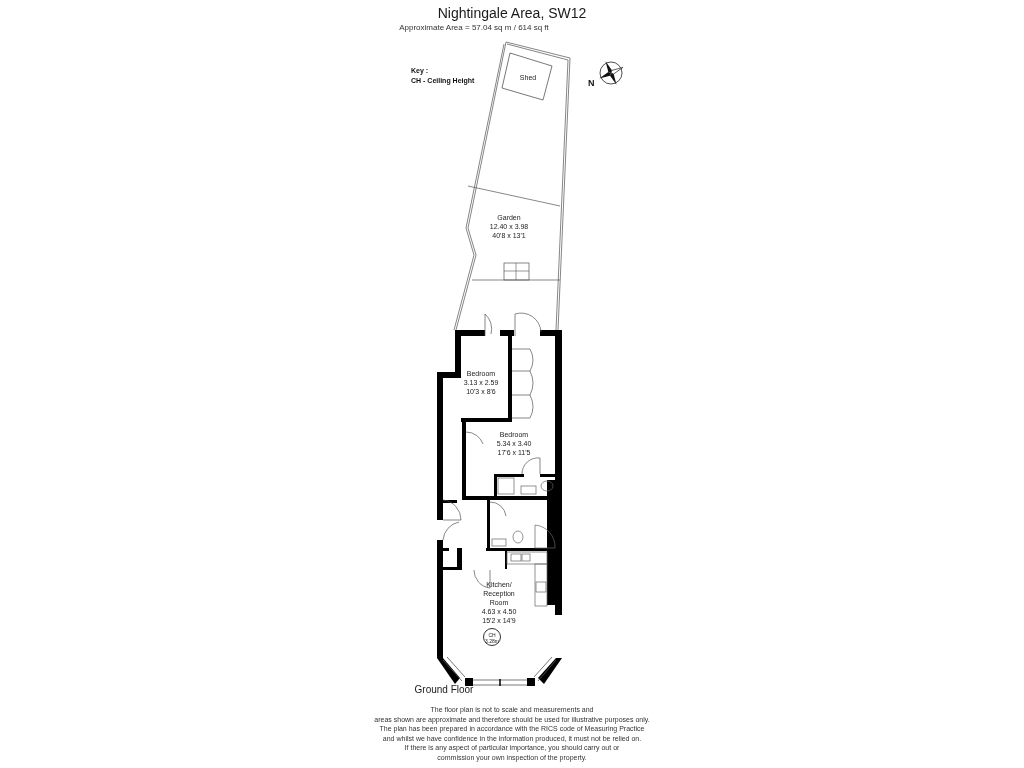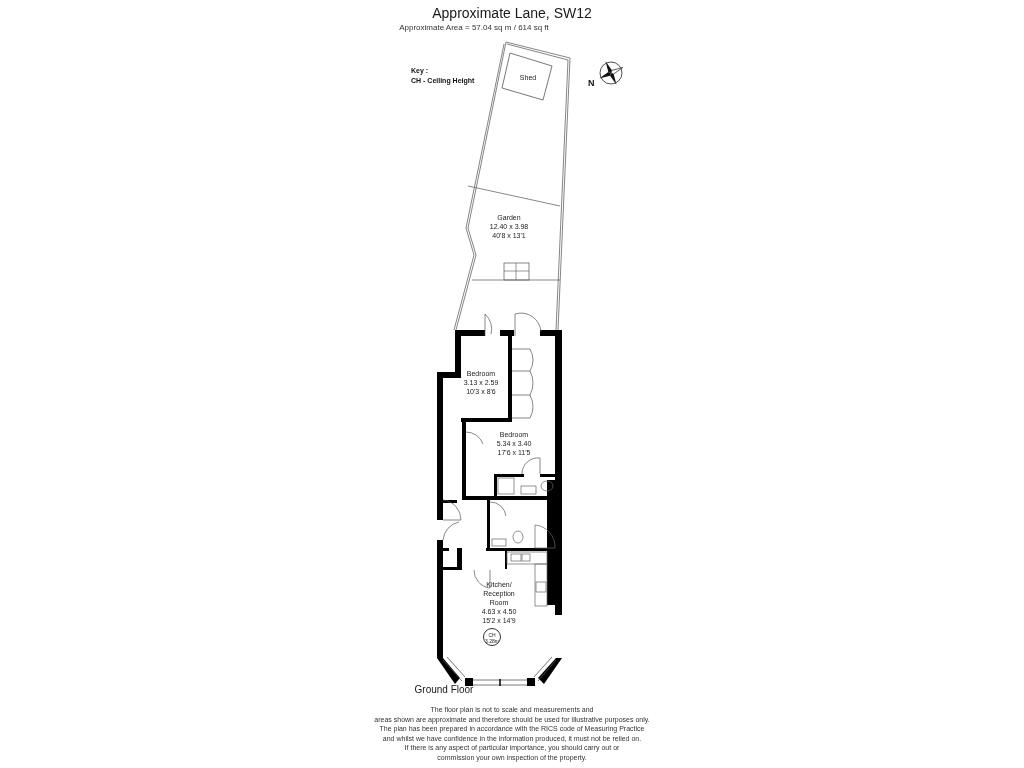--- a/index.html
+++ b/index.html
@@ -15,21 +15,21 @@
   svg.plan { position:absolute; left:0; top:0; }
   .label { position:absolute; text-align:center; font-size:7px; line-height:9px; color:#222; transform:translateX(-50%); white-space:nowrap; }
   .floor-label { position:absolute; top:684px; left:0; width:888px; text-align:center; font-size:10px; color:#1a1a1a; }
   .disclaimer { position:absolute; top:705px; left:0; width:1024px; text-align:center; font-size:7px; line-height:9.6px; color:#333; }
   .ch-badge { position:absolute; left:483px; top:628px; width:18px; height:18px; border:1px solid #333; border-radius:50%;
               font-size:5px; line-height:6px; text-align:center; box-sizing:border-box; padding-top:3px; }
 </style>
 </head>
 <body>
 
-<div class="title">Approximate Lane, SW12</div>
+<div class="title">Nightingale Area, SW12</div>
 <div class="subtitle">Approximate Area =  57.04 sq m / 614 sq ft</div>
 
 <div class="key">
   <div>Key :</div>
   <div>CH - Ceiling Height</div>
 </div>
 
 <div class="compass-n">N</div>
 <svg class="compass" viewBox="0 0 40 30" width="40" height="30">
   <circle cx="23" cy="15" r="11" fill="none" stroke="#222" stroke-width="0.8"></circle>

